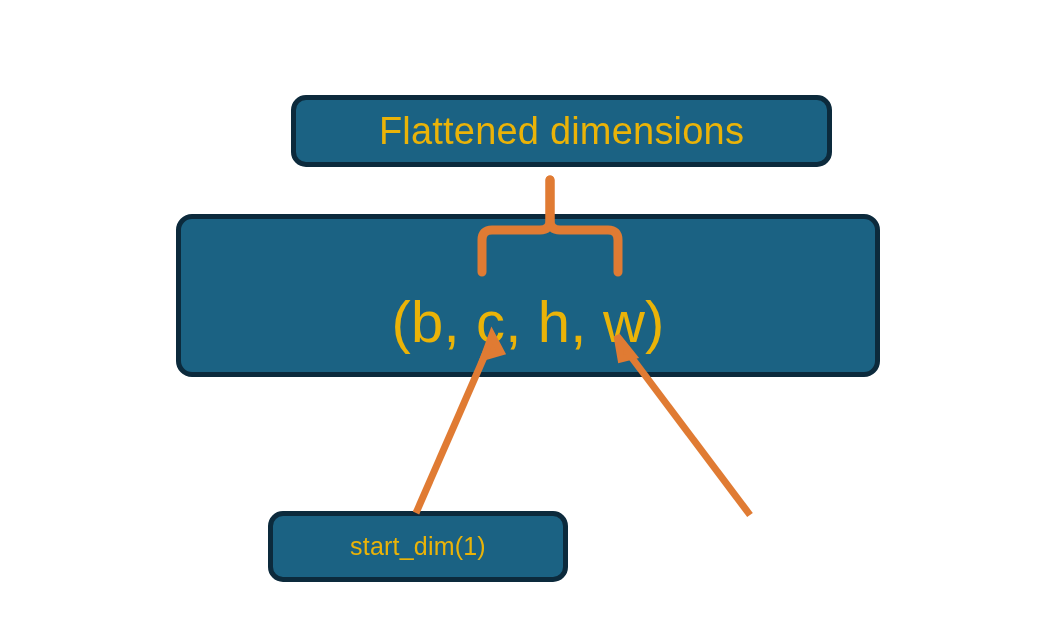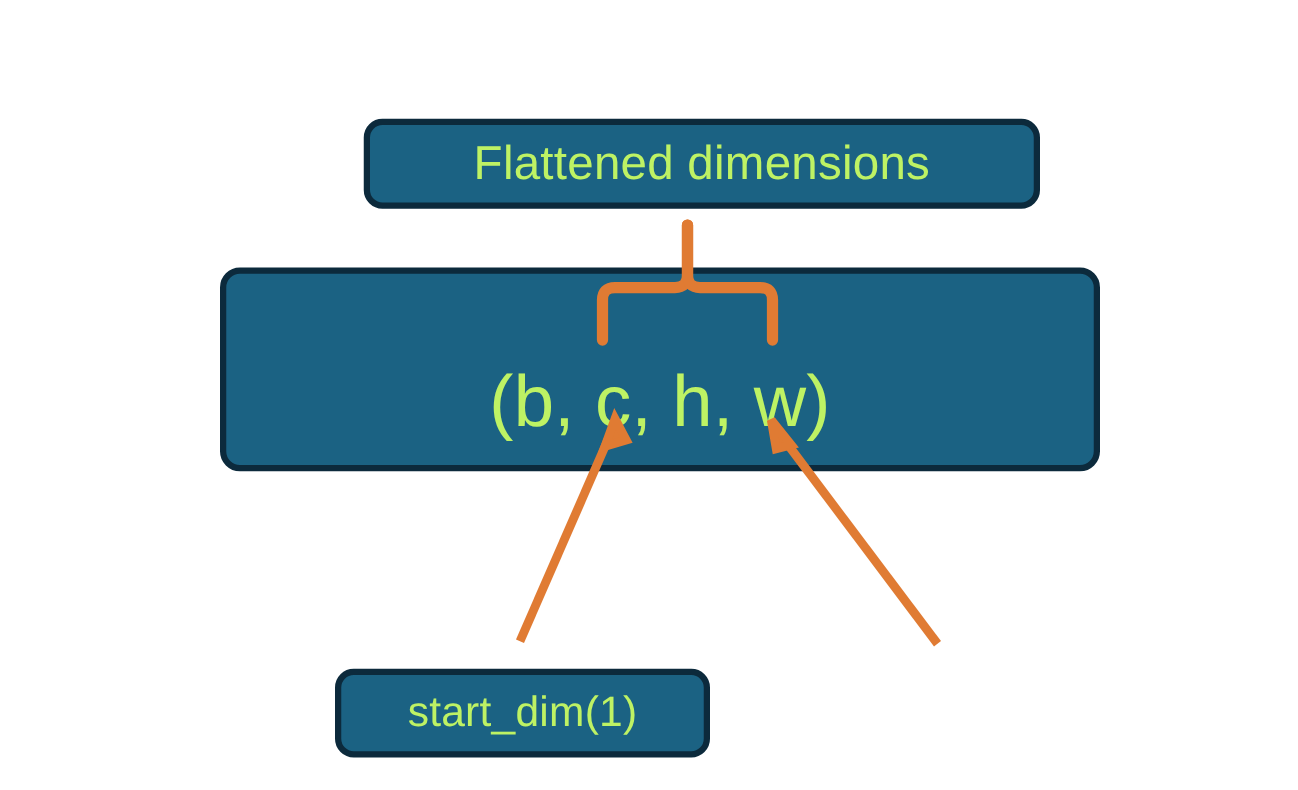--- a/index.html
+++ b/index.html
@@ -19,21 +19,21 @@
   }
   .node {
     position: absolute;
     box-sizing: border-box;
     background: #1b6283;
     border: 5px solid #0c2a3c;
     border-radius: 14px;
     display: flex;
     align-items: center;
     justify-content: center;
-    color: #bef264;
+    color: #eab308;
     font-weight: 400;
     letter-spacing: 0.2px;
     white-space: nowrap;
   }
   #node-flattened {
     left: 291px;
     top: 95px;
     width: 541px;
     height: 72px;
     border-radius: 15px;
@@ -44,25 +44,25 @@
     top: 214px;
     width: 704px;
     height: 163px;
     border-radius: 16px;
     font-size: 58px;
     align-items: center;
     padding-top: 52px;
   }
   #node-startdim {
     left: 268px;
-    top: 535px;
+    top: 511px;
     width: 300px;
     height: 71px;
     border-radius: 15px;
-    font-size: 34px;
+    font-size: 25px;
   }
   #node-enddim {
     left: 578px;
     top: 511px;
     width: 304px;
     height: 71px;
     border-radius: 15px;
     font-size: 38px;
   }
   #overlay {

